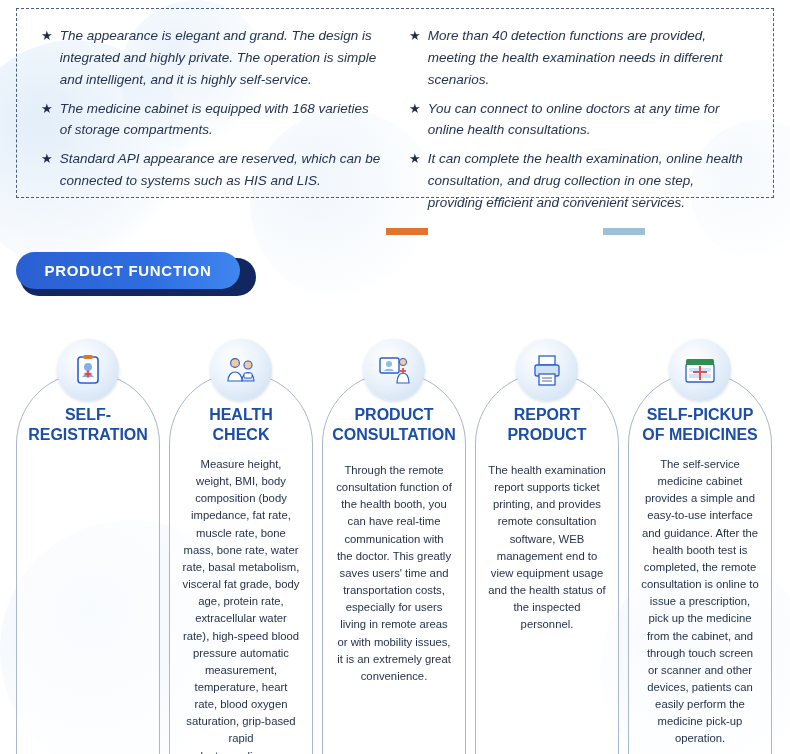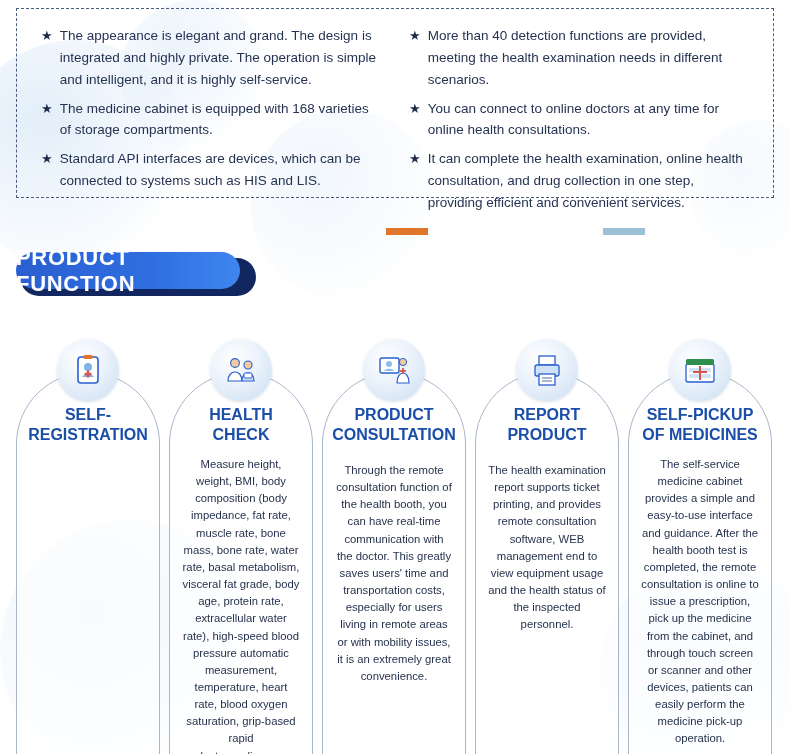--- a/index.html
+++ b/index.html
@@ -54,21 +54,21 @@
     color: #253352;
     margin-bottom: 7px;
   }
   .star {
     color: #1d2b4a;
     font-size: 13px;
     line-height: 1.62;
     margin-right: 7px;
     flex: 0 0 auto;
   }
-  .bullet-text { flex: 1 1 auto; }
+  .bullet-text { flex: 1 1 auto; font-style: italic; }
 
   
   .accent {
     position: absolute;
     height: 7px;
     width: 42px;
   }
   .accent-orange { left: 386px; top: 228px; background: #e0762b; }
   .accent-blue   { left: 603px; top: 228px; background: #9cc0d6; }
 
@@ -96,21 +96,21 @@
     width: 224px;
     height: 37px;
     background: linear-gradient(90deg, #2a5fd1 0%, #2f6ee0 60%, #3f86ef 100%);
     border-radius: 19px;
     display: flex;
     align-items: center;
     justify-content: center;
   }
   .title-pill span {
     color: #ffffff;
-    font-size: 22px;
+    font-size: 15px;
     font-weight: bold;
     letter-spacing: 0.7px;
   }
 
   
   .cards {
     position: absolute;
     left: 16px;
     top: 372px;
     width: 758px;
@@ -176,21 +176,21 @@
     <div class="bullet-line">
       <span class="star">★</span>
       <span class="bullet-text">The appearance is elegant and grand. The design is integrated and highly private. The operation is simple and intelligent, and it is highly self-service.</span>
     </div>
     <div class="bullet-line">
       <span class="star">★</span>
       <span class="bullet-text">The medicine cabinet is equipped with 168 varieties of storage compartments.</span>
     </div>
     <div class="bullet-line">
       <span class="star">★</span>
-      <span class="bullet-text">Standard API interfaces are devices, which can be connected to systems such as HIS and LIS.</span>
+      <span class="bullet-text">Standard API appearance are reserved, which can be connected to systems such as HIS and LIS.</span>
     </div>
   </div>
   <div class="top-col">
     <div class="bullet-line">
       <span class="star">★</span>
       <span class="bullet-text">More than 40 detection functions are provided, meeting the health examination needs in different scenarios.</span>
     </div>
     <div class="bullet-line">
       <span class="star">★</span>
       <span class="bullet-text">You can connect to online doctors at any time for online health consultations.</span>

